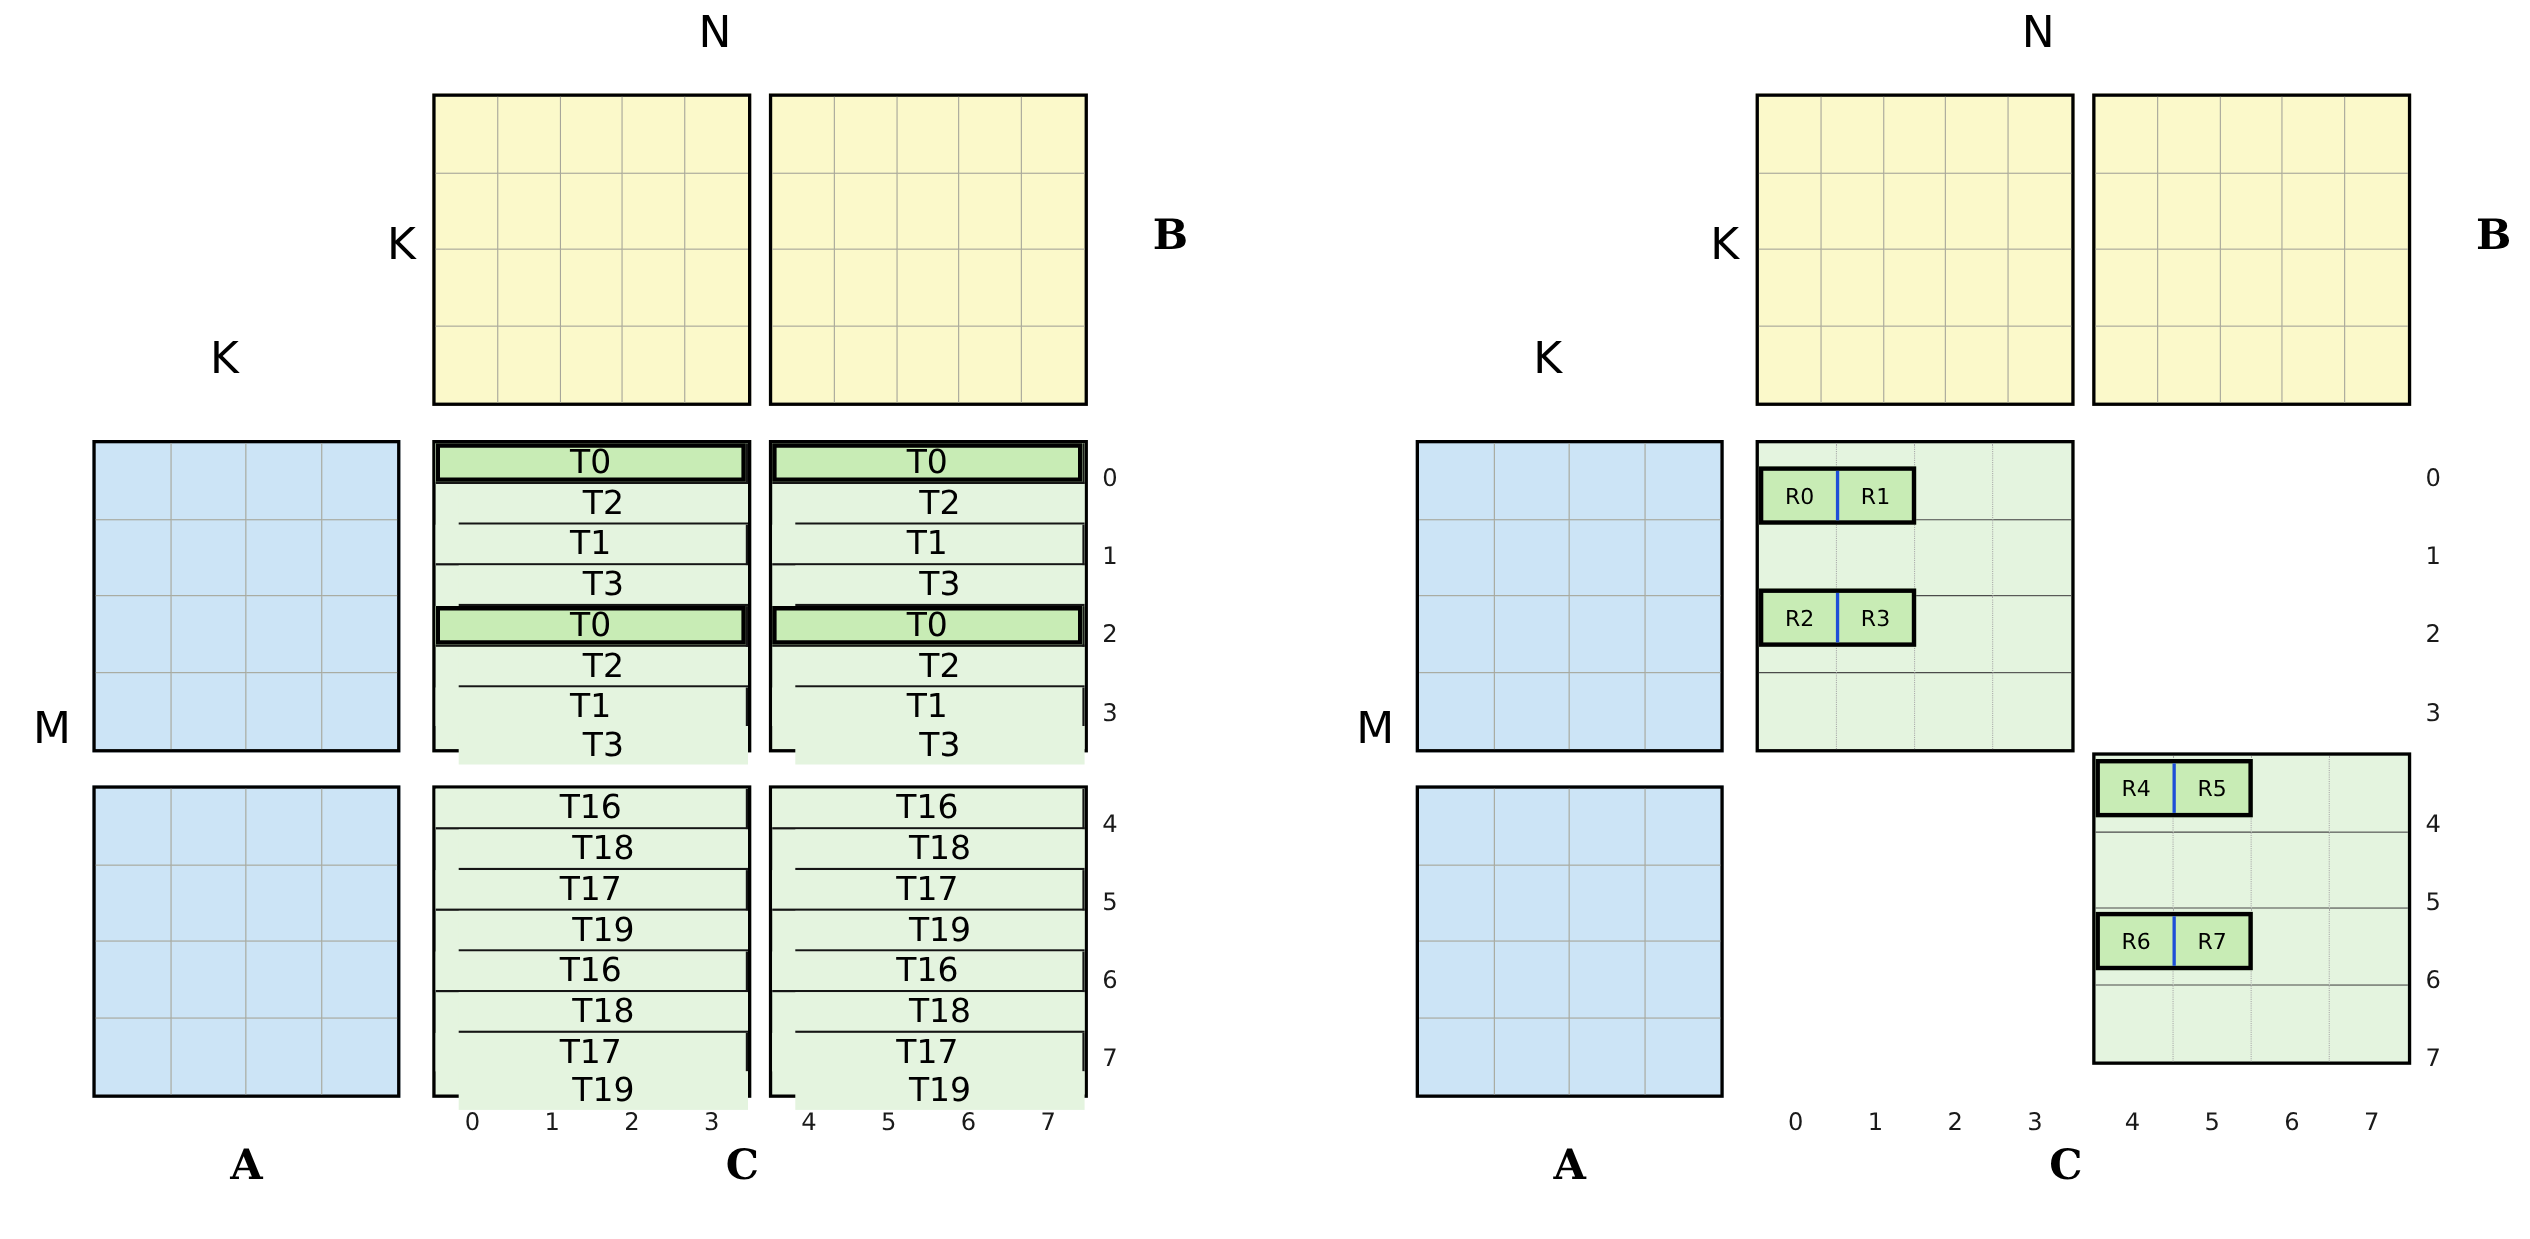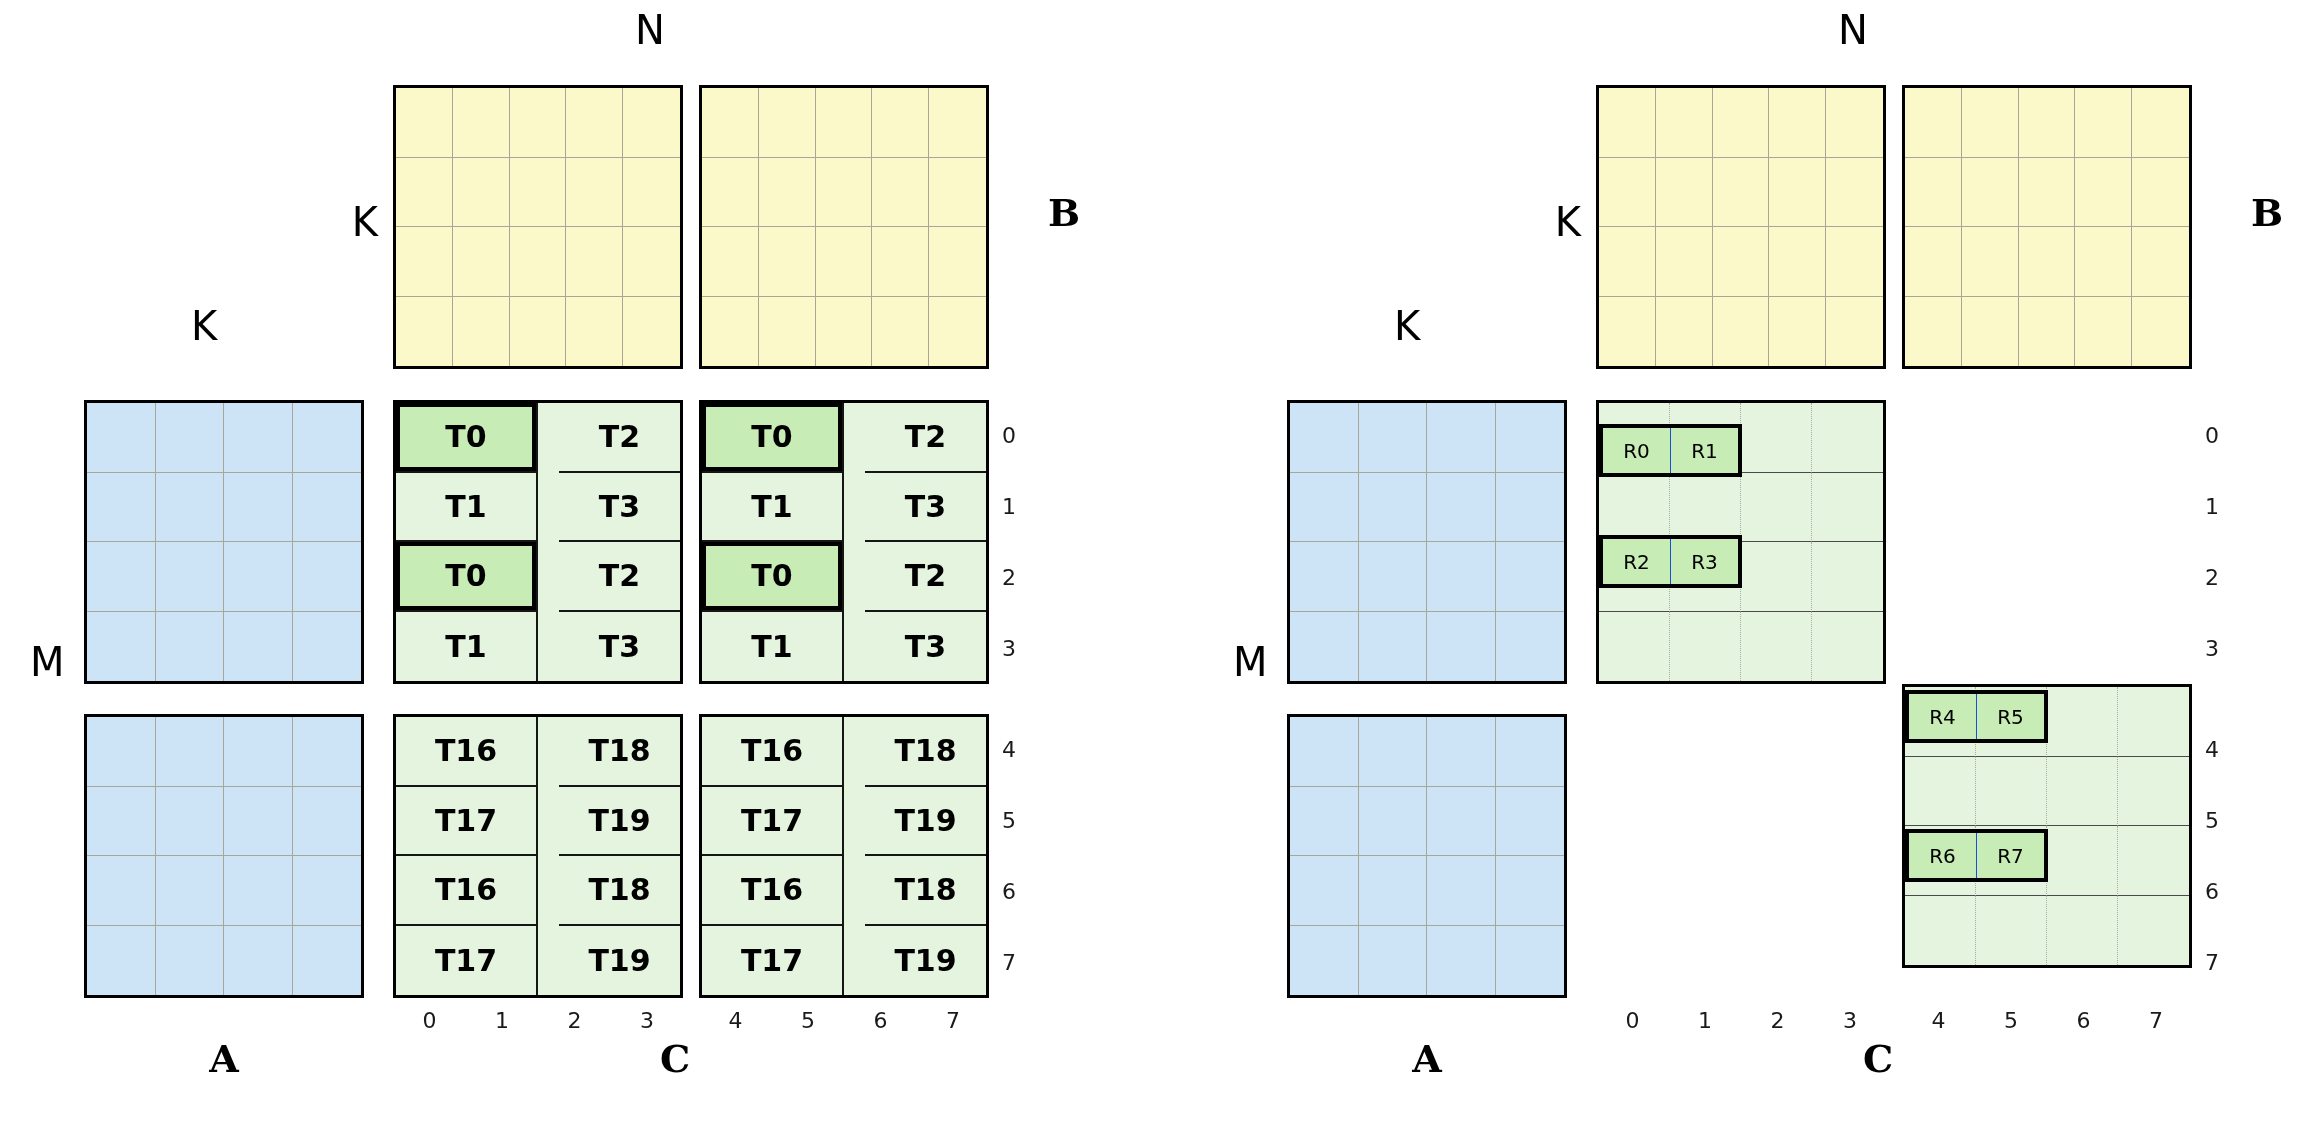--- a/index.html
+++ b/index.html
@@ -28,34 +28,34 @@
 
   .b-fill{background:var(--b-fill,#FBF9CA);}
   .a-fill{background:var(--a-fill,#CCE4F6);}
   .c-fill{background:var(--c-fill,#E4F4DF);}
 
   .grid{display:grid;}
   .gcell{border-right:1px solid var(--grid-line,#A6A699);border-bottom:1px solid var(--grid-line,#A6A699);}
   .gcell.lc{border-right:none;}
   .gcell.lr{border-bottom:none;}
 
-  .tile-grid{display:grid;grid-template-columns:repeat(2,1fr);grid-template-rows:repeat(4,1fr);font-weight:bold;}
+  .tile-grid{display:grid;grid-template-columns:repeat(1,1fr);grid-template-rows:repeat(4,1fr);}
   .tile{display:flex;align-items:center;justify-content:center;font-size:30px;background:var(--c-fill,#E4F4DF);border-right:2px solid #151515;border-bottom:2px solid #151515;box-sizing:border-box;position:relative;}
   .tile.lc{border-right:none;margin-left:21px;}
   .tile.lr{border-bottom:none;}
   .tile.hl{background:var(--hl-fill,#C8ECB5);box-shadow:inset 0 0 0 4px #000;z-index:2;}
 
   .reg-block{position:relative;}
   .reg-bg{position:absolute;left:0;top:0;right:0;bottom:0;display:grid;grid-template-columns:repeat(4,1fr);grid-template-rows:repeat(4,1fr);}
   .rcell{border-right:1px dotted var(--dot-line,#AAAAAA);border-bottom:1px solid var(--row-line,#4A4A4A);}
   .rcell.lc{border-right:none;}
   .rcell.lr{border-bottom:none;}
   .reg-box{position:absolute;left:0;width:143px;height:53px;border:4px solid #000;background:var(--hl-fill,#C8ECB5);display:flex;box-sizing:border-box;z-index:3;}
   .reg-half{flex:1;display:flex;align-items:center;justify-content:center;font-size:20px;}
-  .reg-half + .reg-half{border-left:1px solid #1d4ed8;}
+  .reg-half + .reg-half{border-left:3px solid #1d4ed8;}
 
   .row-indices{position:absolute;left:1002px;top:0;width:44px;height:1126px;}
   .row-idx{position:absolute;left:0;width:44px;height:71px;line-height:71px;font-size:22px;color:#1a1a1a;}
   .col-indices{position:absolute;left:0;top:1004px;width:1097px;height:34px;}
   .col-idx{position:absolute;top:0;width:73px;height:34px;line-height:34px;text-align:center;font-size:22px;color:#1a1a1a;}
 </style>
 </head>
 <body>
 
 <div class="stage">

